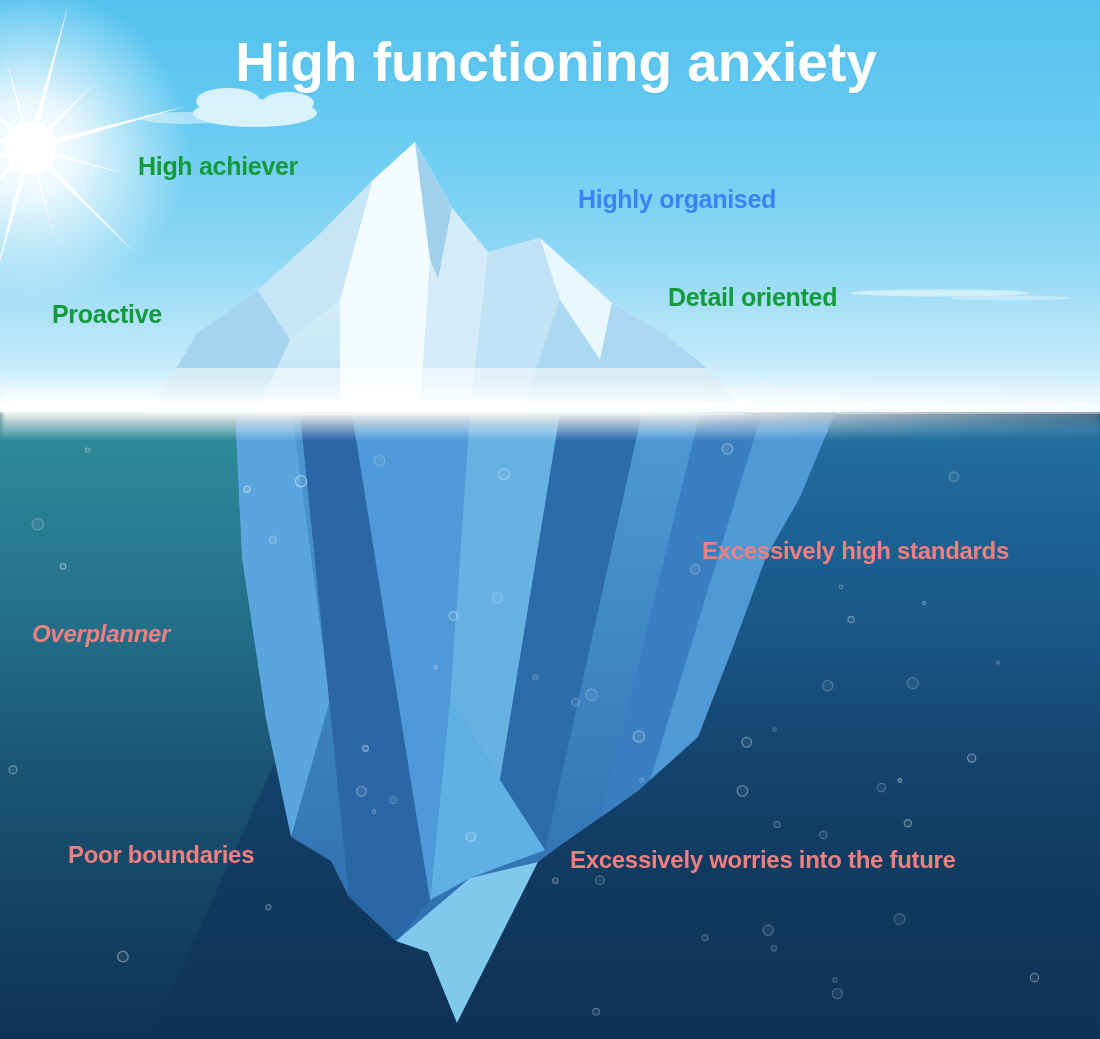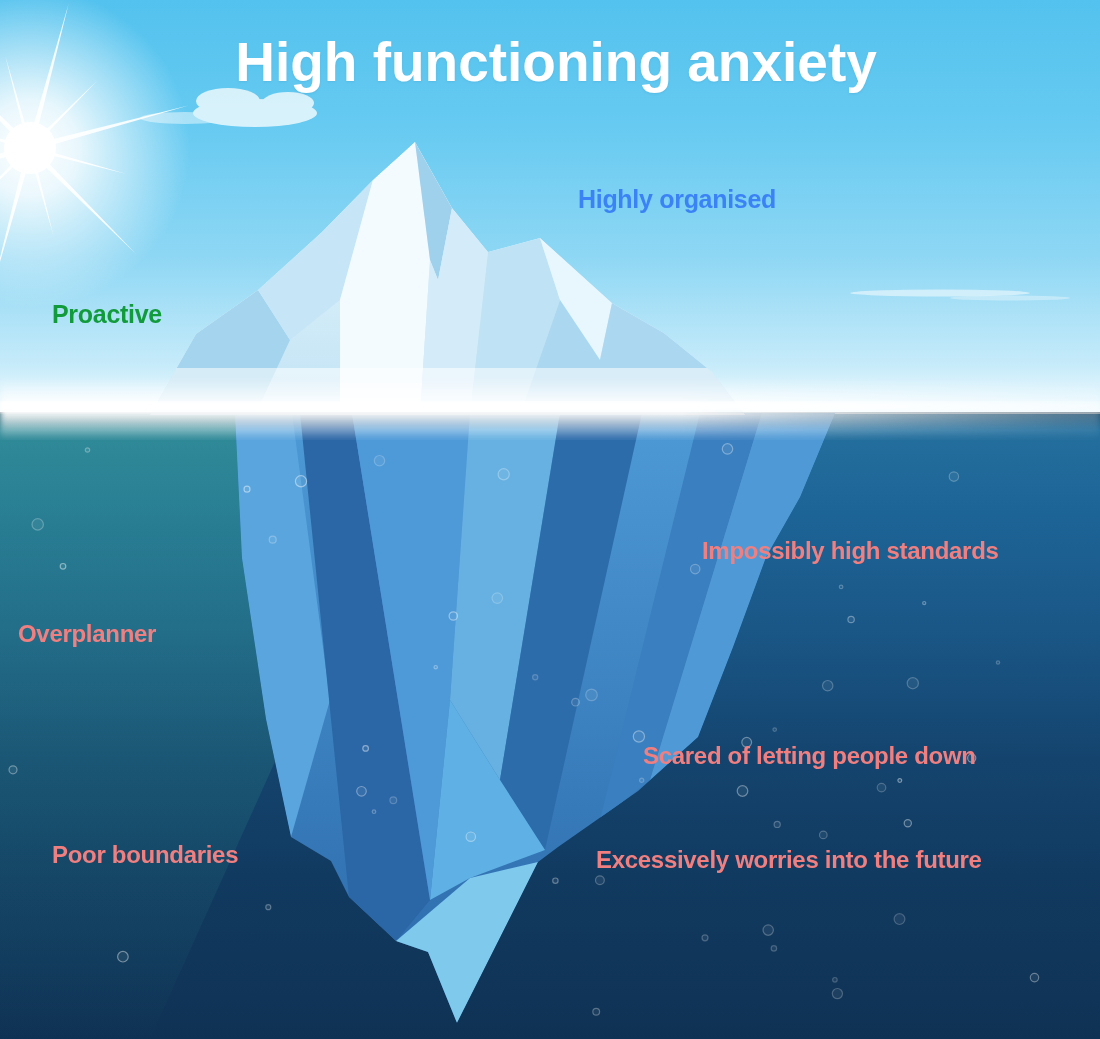--- a/index.html
+++ b/index.html
@@ -42,25 +42,25 @@
     text-shadow:0 1px 2px rgba(60,150,200,.25);
   }
   .label{position:absolute;font-weight:700;font-size:25px;white-space:nowrap;letter-spacing:-.3px;}
   .green{color:#129b3b;}
   .pink{color:#f27f80;font-size:24px;}
   .l-ha{left:138px;top:152px;}
   .l-ho{left:578px;top:185px;}
   .l-pr{left:52px;top:300px;}
   .l-do{left:668px;top:283px;}
   .l-ih{left:702px;top:537px;}
-  .l-ov{left:18px;top:620px;}
+  .l-ov{left:32px;top:620px;font-style:italic;}
   .l-cn{left:638px;top:624px;}
   .l-sc{left:643px;top:742px;}
-  .l-pb{left:52px;top:841px;}
-  .l-ex{left:596px;top:846px;}
+  .l-pb{left:68px;top:841px;}
+  .l-ex{left:570px;top:846px;}
 </style>
 </head>
 <body>
 
 <div class="canvas">
 
   <div class="sky"></div>
   <div class="water"></div>
 
   <svg class="scene" width="1100" height="1039" viewBox="0 0 1100 1039">
@@ -204,22 +204,23 @@
         <circle cx="727.5" cy="448.9" r="5.2" fill="rgba(255,255,255,0.06)" stroke="rgba(255,255,255,0.34)" stroke-width="1.2"></circle>
       </g>
   </svg>
 
   <div class="wl-shadow"></div>
   <div class="wl-glow"></div>
   <div class="wl-core"></div>
 
   <h1 class="title" style="color: rgb(255, 255, 255);">High functioning anxiety</h1>
 
+  <div class="label green l-ha" style="color: rgb(18, 155, 59);">High achiever</div>
   <div class="label green l-ho" style="color: #3b82f6;">Highly organised</div>
   <div class="label green l-pr" style="color: rgb(18, 155, 59);">Proactive</div>
-
-  <div class="label pink l-ih" style="color: rgb(242, 127, 128);">Impossibly high standards</div>
+  <div class="label green l-do" style="color: rgb(18, 155, 59);">Detail oriented</div>
+
+  <div class="label pink l-ih" style="color: rgb(242, 127, 128);">Excessively high standards</div>
   <div class="label pink l-ov" style="color: rgb(242, 127, 128);">Overplanner</div>
-  <div class="label pink l-sc" style="color: rgb(242, 127, 128);">Scared of letting people down</div>
   <div class="label pink l-pb" style="color: rgb(242, 127, 128);">Poor boundaries</div>
   <div class="label pink l-ex" style="color: rgb(242, 127, 128);">Excessively worries into the future</div>
 
 </div>
 
 </body></html>

